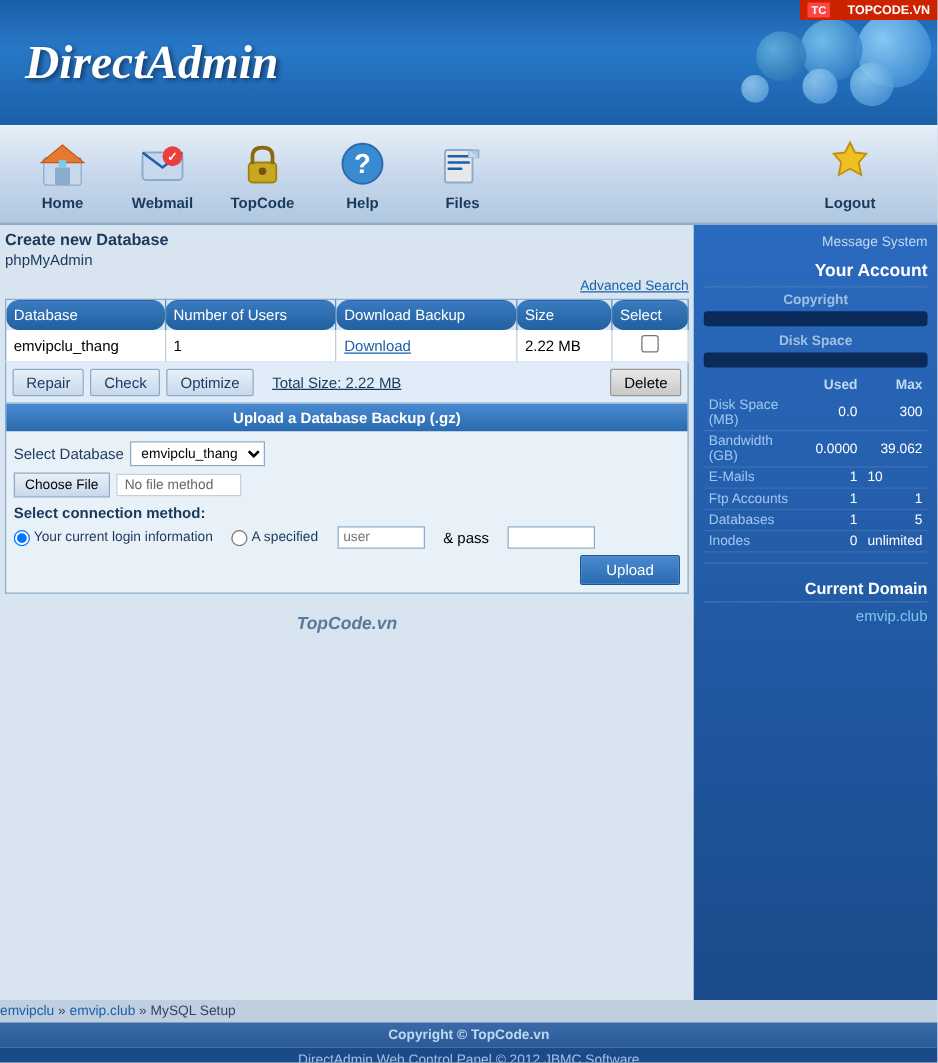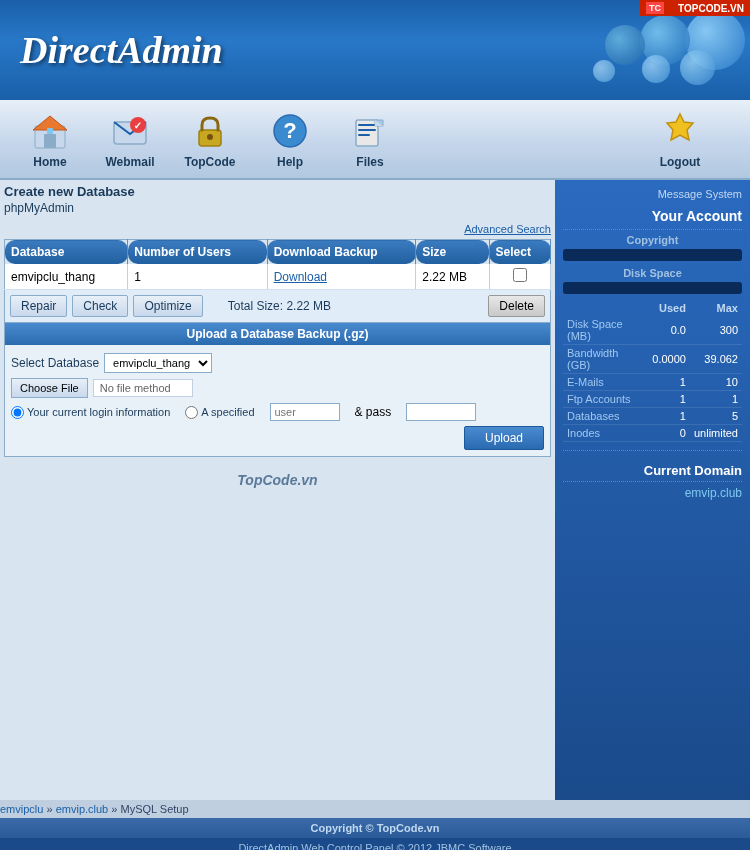--- a/index.html
+++ b/index.html
@@ -22,27 +22,27 @@
     .main-wrap { display: flex; height: calc(850px - 180px - 50px); }
 
     
     .left-content { flex: 1; padding: 4px; background: #d8e4f0; min-width: 0; }
     .advanced-search { text-align: right; color: #1a5fa8; font-size: 11px; margin-bottom: 4px; cursor: pointer; text-decoration: underline; }
     .page-title { font-size: 13px; font-weight: bold; color: #1a3a5a; margin-bottom: 2px; }
     .page-subtitle { font-size: 12px; color: #1a3a5a; margin-bottom: 8px; }
 
     
     .db-table { width: 100%; border-collapse: collapse; border: 1px solid #8aacc8; }
-    .db-table th { background: linear-gradient(180deg, #3a7abf 0%, #2060a0 100%); color: white; font-size: 12px; font-weight: bold; padding: 5px 6px; text-align: left; border-right: 1px solid #5a90c0; border-radius: 10px; }
+    .db-table th { background: linear-gradient(180deg, #3a7abf 0%, #2060a0 100%); color: white; font-size: 12px; font-weight: normal; padding: 5px 6px; text-align: left; border-right: 1px solid #5a90c0; border-radius: 10px; }
     .db-table td { background: #ffffff; padding: 4px 6px; border-right: 1px solid #c0d0e0; border-bottom: 1px solid #d0e0f0; font-size: 12px; }
 
     
     .action-row { background: #e0ecf8; padding: 5px; display: flex; align-items: center; gap: 5px; border: 1px solid #8aacc8; border-top: none; }
     .action-btn { background: linear-gradient(180deg, #e8f0f8, #c8d8ec); border: 1px solid #8aacc8; padding: 3px 10px; font-size: 12px; cursor: pointer; border-radius: 2px; color: #1a3a5a; }
-    .total-size-label { margin-left: 20px; font-size: 12px; color: #1a3a5a; }
+    .total-size-label { margin-left: 10px; font-size: 12px; color: #1a3a5a; text-decoration: underline; }
     .delete-btn { background: linear-gradient(180deg, #e8e8e8, #c8c8c8); border: 1px solid #999; padding: 3px 10px; font-size: 12px; cursor: pointer; border-radius: 2px; margin-left: auto; }
 
     
     .upload-section { background: #e8f0f8; border: 1px solid #8aacc8; border-top: none; padding: 6px; }
     .upload-title { text-align: center; background: linear-gradient(180deg, #4a8ad0, #2a6aaf); color: white; font-size: 12px; font-weight: bold; padding: 4px; margin: -6px -6px 8px -6px; }
     .upload-row { display: flex; align-items: center; margin-bottom: 5px; gap: 5px; }
     .upload-label { font-size: 12px; color: #1a3a5a; }
     .select-db { font-size: 11px; padding: 2px 4px; border: 1px solid #8aacc8; background: white; }
     .file-btn { background: linear-gradient(180deg, #e8f0f8, #c8d8ec); border: 1px solid #8aacc8; padding: 3px 8px; font-size: 11px; cursor: pointer; }
     .file-name { font-size: 11px; color: #666; border: 1px solid #c0d0e0; padding: 2px 6px; background: white; min-width: 100px; }
@@ -217,20 +217,21 @@
       <div class="upload-row">
         <span class="upload-label">Select Database</span>
         <select class="select-db">
           <option>emvipclu_thang</option>
         </select>
       </div>
       <div class="upload-row">
         <button class="file-btn">Choose File</button>
         <span class="file-name">No file method</span>
       </div>
+      <div class="conn-method">Select connection method:</div>
       <div class="radio-row">
         <label class="radio-label">
           <input type="radio" name="conn" checked="" style="">
           <span>Your current login information</span>
         </label>
         <label class="radio-label">
           <input type="radio" name="conn" style="">
           <span>A specified</span>
         </label>
         <input type="text" class="text-input-sm" placeholder="user" style="">
@@ -272,21 +273,21 @@
             <td style="text-align:right;">300</td>
           </tr>
           <tr>
             <td>Bandwidth (GB)</td>
             <td style="text-align:right;">0.0000</td>
             <td style="text-align:right;">39.062</td>
           </tr>
           <tr>
             <td>E-Mails</td>
             <td style="text-align:right;">1</td>
-            <td style="text-align:right;">10</td>
+            <td style="text-align:left;">10</td>
           </tr>
           <tr>
             <td>Ftp Accounts</td>
             <td style="text-align:right;">1</td>
             <td style="text-align:right;">1</td>
           </tr>
           <tr>
             <td>Databases</td>
             <td style="text-align:right;">1</td>
             <td style="text-align:right;">5</td>

